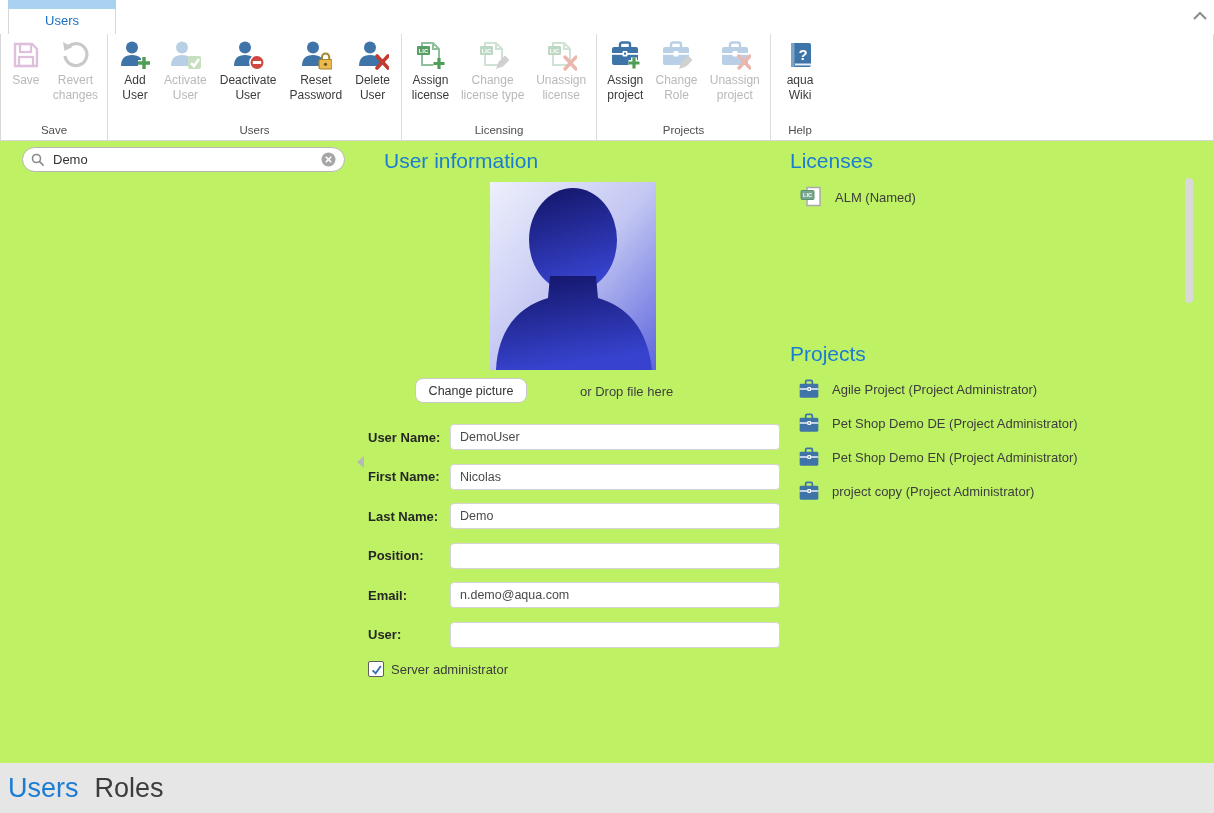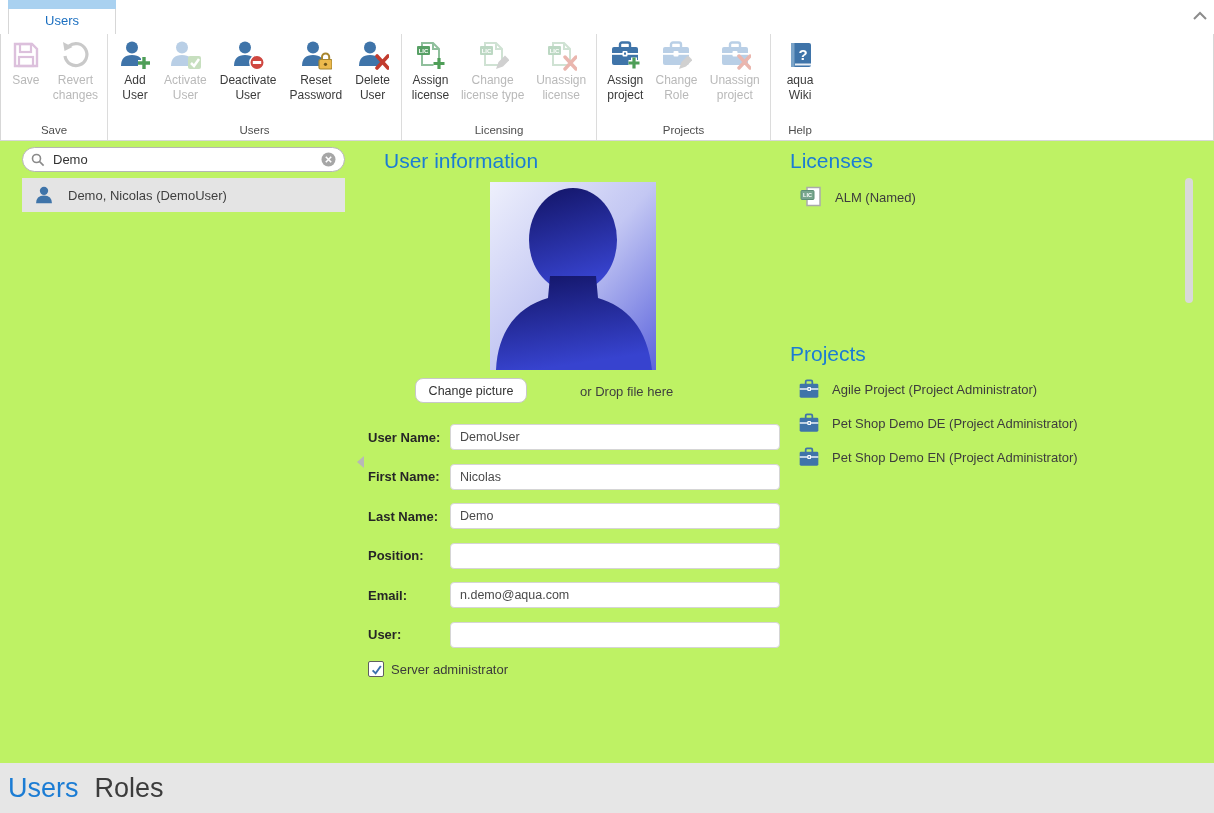--- a/index.html
+++ b/index.html
@@ -305,27 +305,20 @@
       <circle cx="5.5" cy="5.5" r="4" fill="none" stroke="#8a8a8a" stroke-width="1.6"></circle>
       <line x1="8.6" y1="8.6" x2="12.6" y2="12.6" stroke="#8a8a8a" stroke-width="1.6"></line>
     </svg>
     <input type="text" value="Demo" style="">
     <svg width="15" height="15" viewBox="0 0 15 15" style="cursor:pointer">
       <circle cx="7.5" cy="7.5" r="7" fill="#a6a6a6"></circle>
       <path d="M4.8 4.8 L10.2 10.2 M10.2 4.8 L4.8 10.2" stroke="#fff" stroke-width="1.6"></path>
     </svg>
   </div>
 
-  <div class="user-row">
-    <svg width="20" height="20" viewBox="0 0 24 24">
-      <circle cx="12" cy="7" r="5" fill="#3f74a9"></circle>
-      <path d="M2.5 22 q0 -9.5 9.5 -9.5 q9.5 0 9.5 9.5 z" fill="#3f74a9"></path>
-    </svg>
-    <span class="urlabel">Demo, Nicolas (DemoUser)</span>
-  </div>
 
   <div class="splitter"></div>
 
   <div class="sec-title t-userinfo">User information</div>
 
   <svg class="avatar" viewBox="0 0 166 188">
     <defs>
       <linearGradient id="avbg" x1="0" y1="0" x2="1" y2="1">
         <stop offset="0" stop-color="#eef0fc"></stop>
         <stop offset="0.5" stop-color="#c3c7f3"></stop>
@@ -415,20 +408,30 @@
     <div class="proj-row">
       <svg width="22" height="20" viewBox="0 0 32 30">
         <rect x="11" y="2" width="10" height="7" rx="2" fill="none" stroke="#3f74a9" stroke-width="2.6"></rect>
         <rect x="2" y="7" width="28" height="21" rx="2" fill="#3f74a9"></rect>
         <rect x="2" y="14" width="28" height="2" fill="#fff"></rect>
         <rect x="13.5" y="12" width="5.5" height="6" rx="1" fill="#fff"></rect>
         <rect x="15.2" y="13.8" width="2.1" height="2.4" fill="#3f74a9"></rect>
       </svg>
       <span class="lbl">Pet Shop Demo EN (Project Administrator)</span>
     </div>
+    <div class="proj-row">
+      <svg width="22" height="20" viewBox="0 0 32 30">
+        <rect x="11" y="2" width="10" height="7" rx="2" fill="none" stroke="#3f74a9" stroke-width="2.6"></rect>
+        <rect x="2" y="7" width="28" height="21" rx="2" fill="#3f74a9"></rect>
+        <rect x="2" y="14" width="28" height="2" fill="#fff"></rect>
+        <rect x="13.5" y="12" width="5.5" height="6" rx="1" fill="#fff"></rect>
+        <rect x="15.2" y="13.8" width="2.1" height="2.4" fill="#3f74a9"></rect>
+      </svg>
+      <span class="lbl">project copy (Project Administrator)</span>
+    </div>
   </div>
 
   <div class="bottombar">
     <div class="btab active">Users</div>
     <div class="btab">Roles</div>
   </div>
 
 </div>
 
 </body></html>

